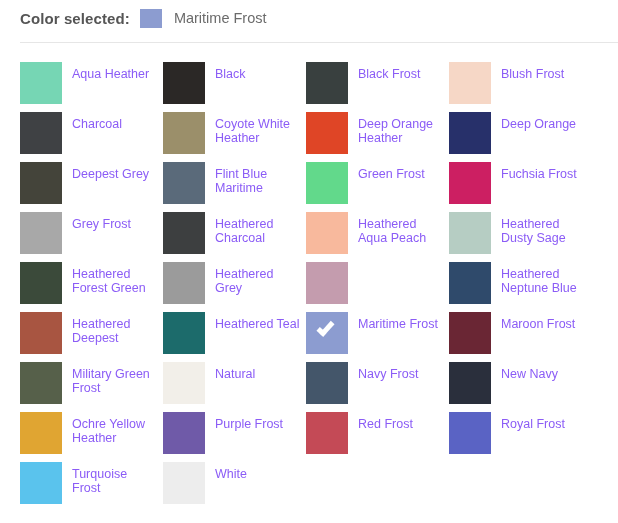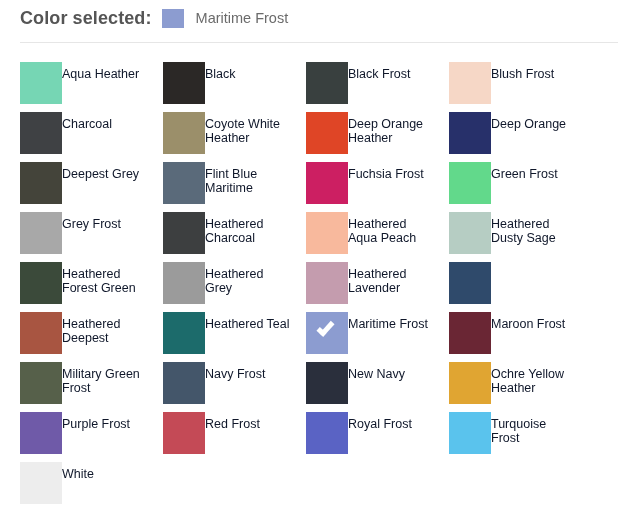--- a/index.html
+++ b/index.html
@@ -22,21 +22,21 @@
 
   
   .header {
     display: flex;
     align-items: center;
     padding: 6px 0 0 20px;
     height: 30px;
     box-sizing: border-box;
   }
   .header-label {
-    font-size: 18px;
+    font-size: 15px;
     font-weight: bold;
     color: #555555;
     letter-spacing: 0.1px;
     white-space: nowrap;
   }
   .header-swatch {
     width: 22px;
     height: 19px;
     margin-left: 10px;
     flex: 0 0 auto;
@@ -89,21 +89,22 @@
     width: 17px;
     height: 9px;
     border-left: 5px solid #ffffff;
     border-bottom: 5px solid #ffffff;
     transform: rotate(-48deg);
     box-sizing: border-box;
   }
   .swatch-name {
     font-size: 12.5px;
     line-height: 14px;
-    color: #0f172a;
+    color: #8b5cf6;
+    margin-left: 10px;
     padding-top: 5px;
     max-width: 86px;
     word-wrap: break-word;
   }
 </style>
 </head>
 <body>
 
 <div class="page">
 
@@ -150,28 +151,28 @@
       </div>
       <div class="cell">
         <span class="swatch" style="background: rgb(68, 68, 58);"></span>
         <span class="swatch-name">Deepest Grey</span>
       </div>
       <div class="cell">
         <span class="swatch" style="background: rgb(90, 106, 122);"></span>
         <span class="swatch-name">Flint Blue Maritime</span>
       </div>
       <div class="cell">
+        <span class="swatch" style="background: rgb(98, 217, 139);"></span>
+        <span class="swatch-name">Green Frost</span>
+      </div>
+      <div class="cell">
         <span class="swatch" style="background: rgb(204, 31, 98);"></span>
         <span class="swatch-name">Fuchsia Frost</span>
       </div>
       <div class="cell">
-        <span class="swatch" style="background: rgb(98, 217, 139);"></span>
-        <span class="swatch-name">Green Frost</span>
-      </div>
-      <div class="cell">
         <span class="swatch" style="background: rgb(168, 168, 168);"></span>
         <span class="swatch-name">Grey Frost</span>
       </div>
       <div class="cell">
         <span class="swatch" style="background: rgb(61, 63, 64);"></span>
         <span class="swatch-name">Heathered Charcoal</span>
       </div>
       <div class="cell">
         <span class="swatch" style="background: rgb(248, 185, 157);"></span>
         <span class="swatch-name">Heathered Aqua Peach</span>
@@ -183,24 +184,24 @@
       <div class="cell">
         <span class="swatch" style="background: rgb(59, 74, 58);"></span>
         <span class="swatch-name">Heathered Forest Green</span>
       </div>
       <div class="cell">
         <span class="swatch" style="background: rgb(155, 155, 155);"></span>
         <span class="swatch-name">Heathered Grey</span>
       </div>
       <div class="cell">
         <span class="swatch" style="background: rgb(196, 156, 174);"></span>
-        <span class="swatch-name">Heathered Lavender</span>
       </div>
       <div class="cell">
         <span class="swatch" style="background: rgb(47, 74, 107);"></span>
+        <span class="swatch-name">Heathered Neptune Blue</span>
       </div>
       <div class="cell">
         <span class="swatch" style="background: rgb(168, 85, 65);"></span>
         <span class="swatch-name">Heathered Deepest</span>
       </div>
       <div class="cell">
         <span class="swatch" style="background: rgb(28, 107, 107);"></span>
         <span class="swatch-name">Heathered Teal</span>
       </div>
       <div class="cell">
@@ -209,20 +210,24 @@
       </div>
       <div class="cell">
         <span class="swatch" style="background: rgb(106, 38, 52);"></span>
         <span class="swatch-name">Maroon Frost</span>
       </div>
       <div class="cell">
         <span class="swatch" style="background: rgb(86, 96, 74);"></span>
         <span class="swatch-name">Military Green Frost</span>
       </div>
       <div class="cell">
+        <span class="swatch" style="background: rgb(242, 239, 233);"></span>
+        <span class="swatch-name">Natural</span>
+      </div>
+      <div class="cell">
         <span class="swatch" style="background: rgb(68, 86, 106);"></span>
         <span class="swatch-name">Navy Frost</span>
       </div>
       <div class="cell">
         <span class="swatch" style="background: rgb(42, 47, 60);"></span>
         <span class="swatch-name">New Navy</span>
       </div>
       <div class="cell">
         <span class="swatch" style="background: rgb(224, 165, 50);"></span>
         <span class="swatch-name">Ochre Yellow Heather</span>

